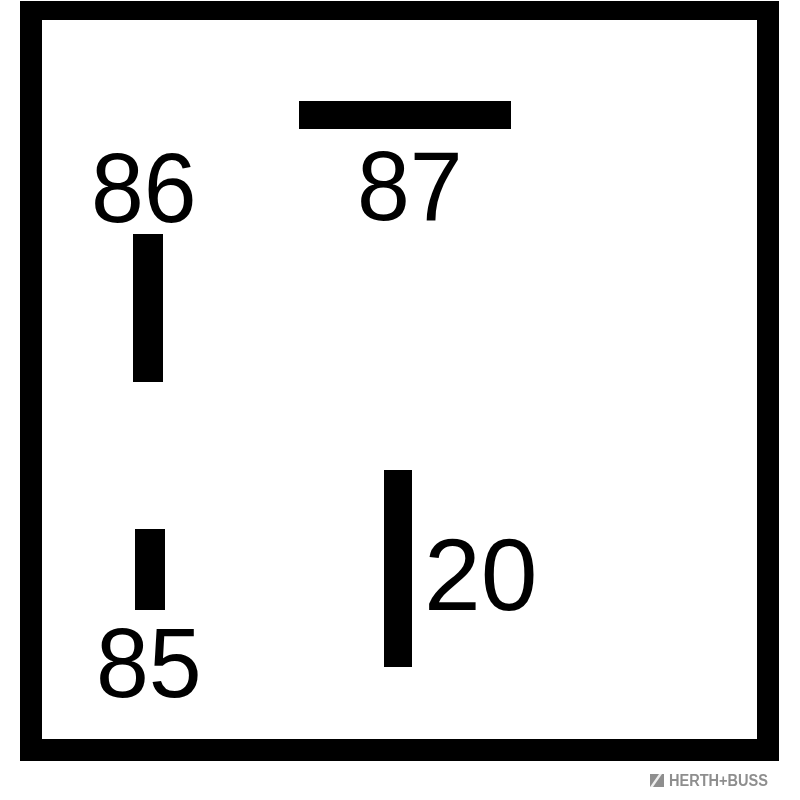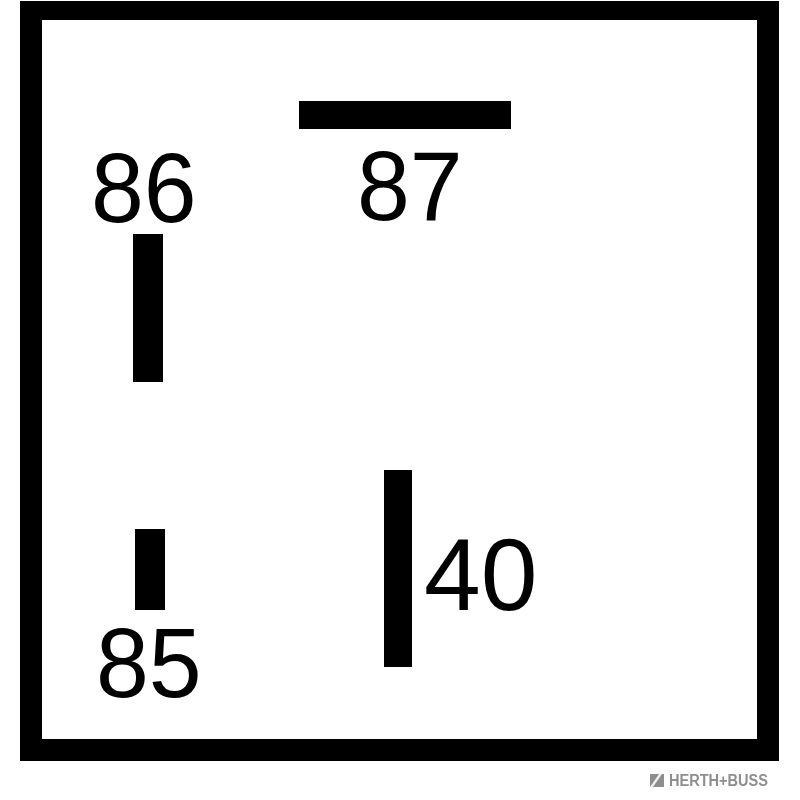--- a/index.html
+++ b/index.html
@@ -16,21 +16,21 @@
 <div class="num" style="left:91px;top:138px">86</div>
 
 <div class="bar" style="left:133px;top:234px;width:30px;height:148px"></div>
 
 <div class="bar" style="left:299px;top:101px;width:212px;height:28px"></div>
 
 <div class="num" style="left:357px;top:136px">87</div>
 
 <div class="bar" style="left:384px;top:470px;width:28px;height:197px"></div>
 
-<div class="num" style="left:424px;top:524px;font-size:102px;transform:none">40</div>
+<div class="num" style="left:424px;top:524px;font-size:102px;transform:none">20</div>
 
 <div class="bar" style="left:135px;top:529px;width:30px;height:81px"></div>
 
 <div class="num" style="left:96px;top:613px">85</div>
 
 <svg class="abs" style="left:650px;top:774px" width="14" height="13" viewBox="0 0 14 13">
 <rect x="0" y="0" width="14" height="13" fill="#8e8e8e"></rect>
 <path d="M0 13 L9 0 L12 0 L3 13 Z" fill="#ffffff" opacity="0.85"></path>
 <rect x="2" y="3" width="3" height="3" fill="#8e8e8e"></rect>
 </svg>

